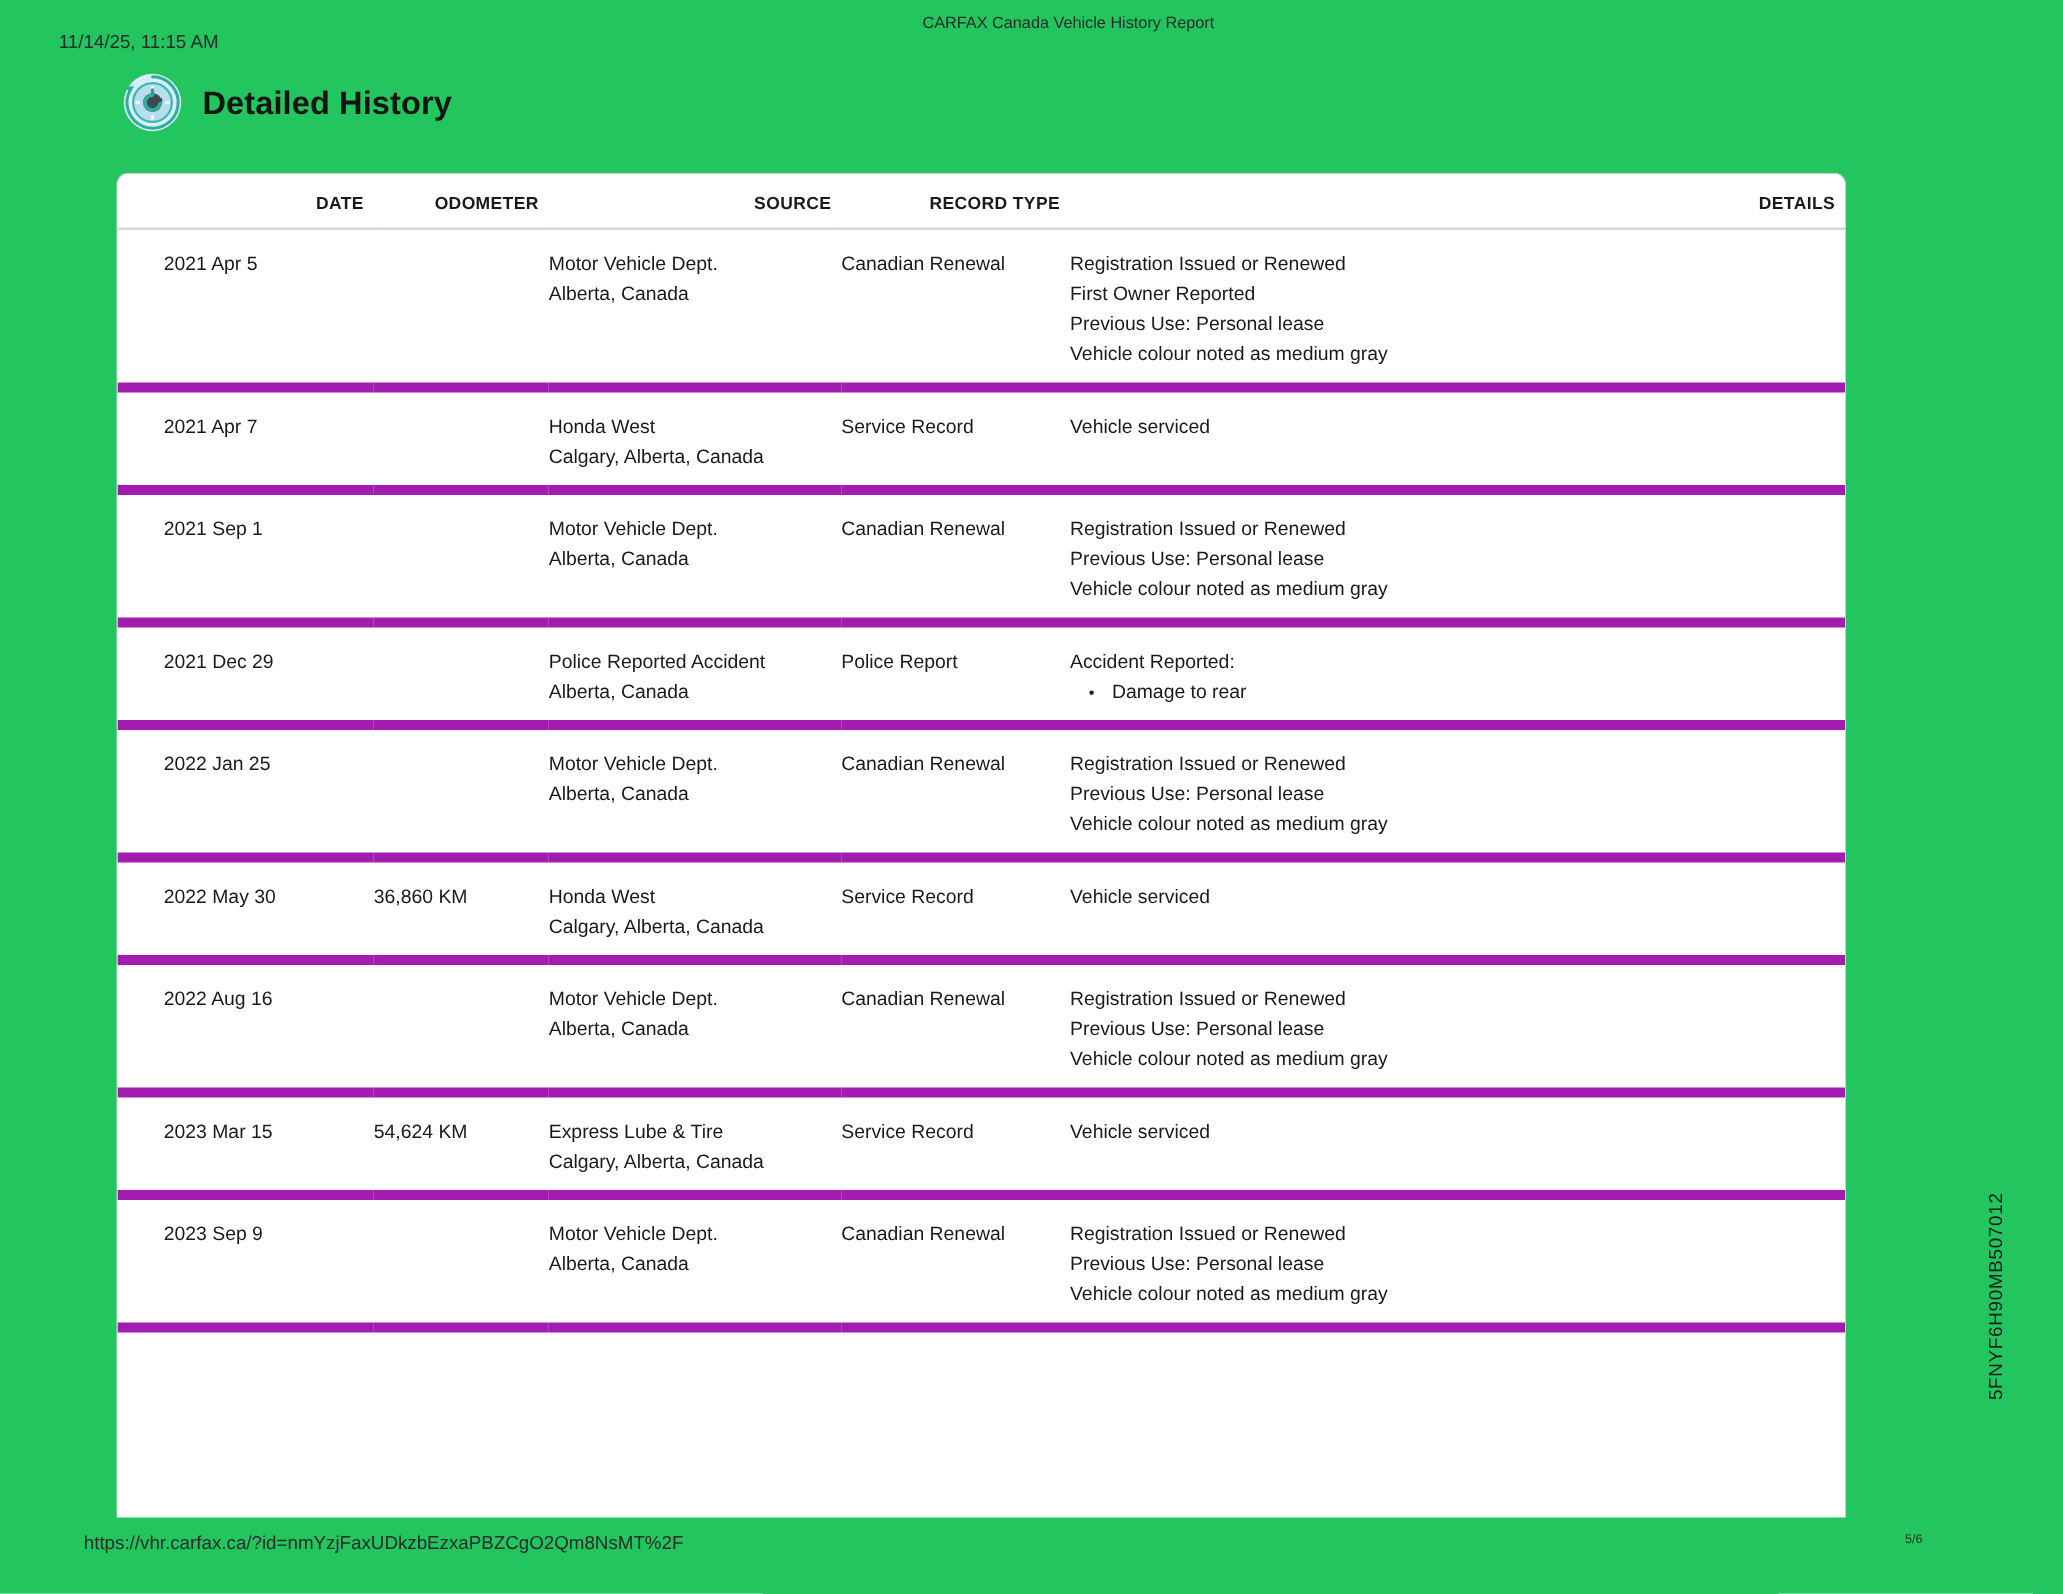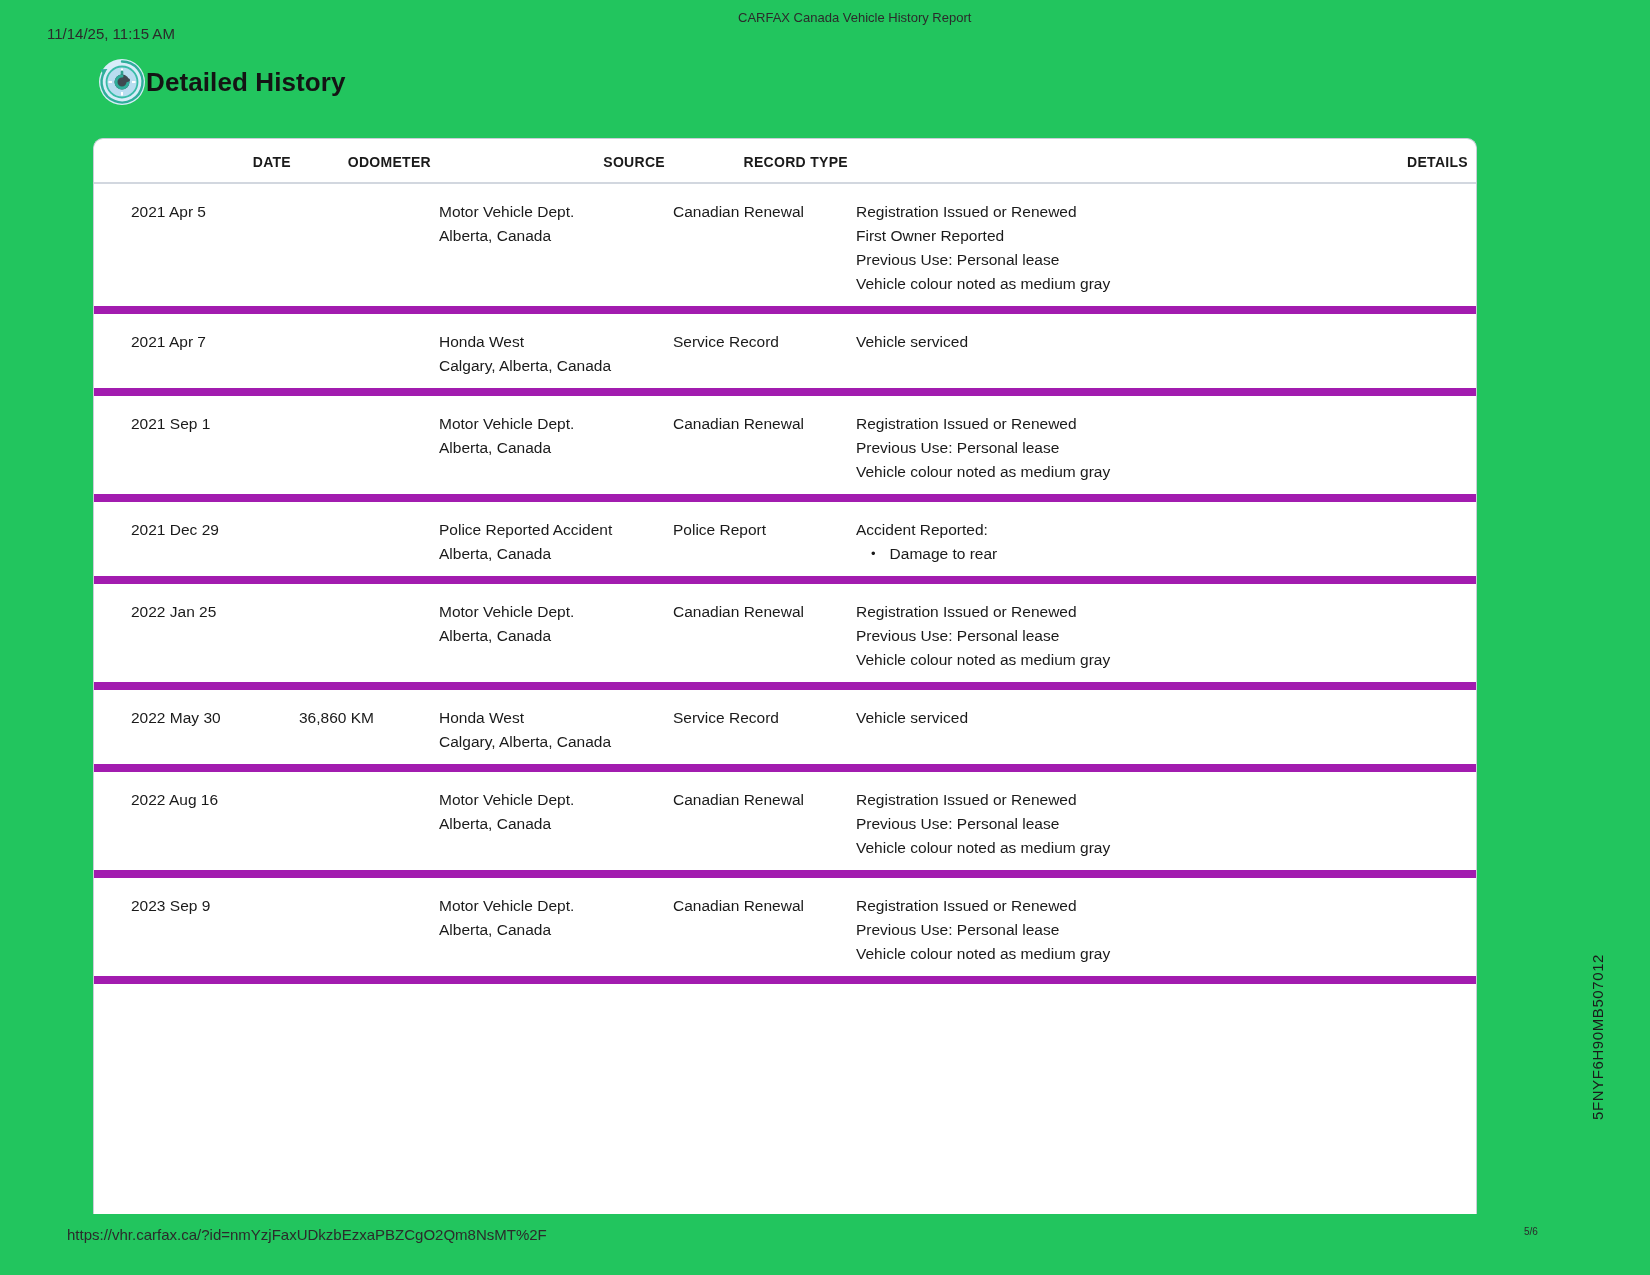--- a/index.html
+++ b/index.html
@@ -30,21 +30,21 @@
     font-size: 15px; color: #2b2b2b; margin-left: 20px;
   }
   .print-page-number {
     position: absolute; left: 1524px; top: 1226px;
     font-size: 10px; color: #2b2b2b;
   }
 
   
   .section-heading {
     position: absolute; left: 98px; top: 58px;
-    display: flex; align-items: center; 
+    display: flex; align-items: center; gap: 16px;
   }
   .section-heading .icon-wrap { width: 48px; height: 48px; }
   .section-title {
     font-size: 26px; font-weight: 600; color: #141414;
     letter-spacing: 0.1px;
   }
 
   
   .table-frame {
     position: absolute; left: 93px; top: 138px;
@@ -279,20 +279,38 @@
               <div class="line">Canadian Renewal</div>
             </td>
             <td>
               <div class="line">Registration Issued or Renewed</div>
               <div class="line">Previous Use: Personal lease</div>
               <div class="line">Vehicle colour noted as medium gray</div>
             </td>
           </tr>
           <tr>
             <td>
+              <div class="line">2023 Mar 15</div>
+            </td>
+            <td>
+              <div class="line">54,624 KM</div>
+            </td>
+            <td>
+              <div class="line">Express Lube &amp; Tire</div>
+              <div class="line">Calgary, Alberta, Canada</div>
+            </td>
+            <td>
+              <div class="line">Service Record</div>
+            </td>
+            <td>
+              <div class="line">Vehicle serviced</div>
+            </td>
+          </tr>
+          <tr>
+            <td>
               <div class="line">2023 Sep 9</div>
             </td>
             <td></td>
             <td>
               <div class="line">Motor Vehicle Dept.</div>
               <div class="line">Alberta, Canada</div>
             </td>
             <td>
               <div class="line">Canadian Renewal</div>
             </td>

